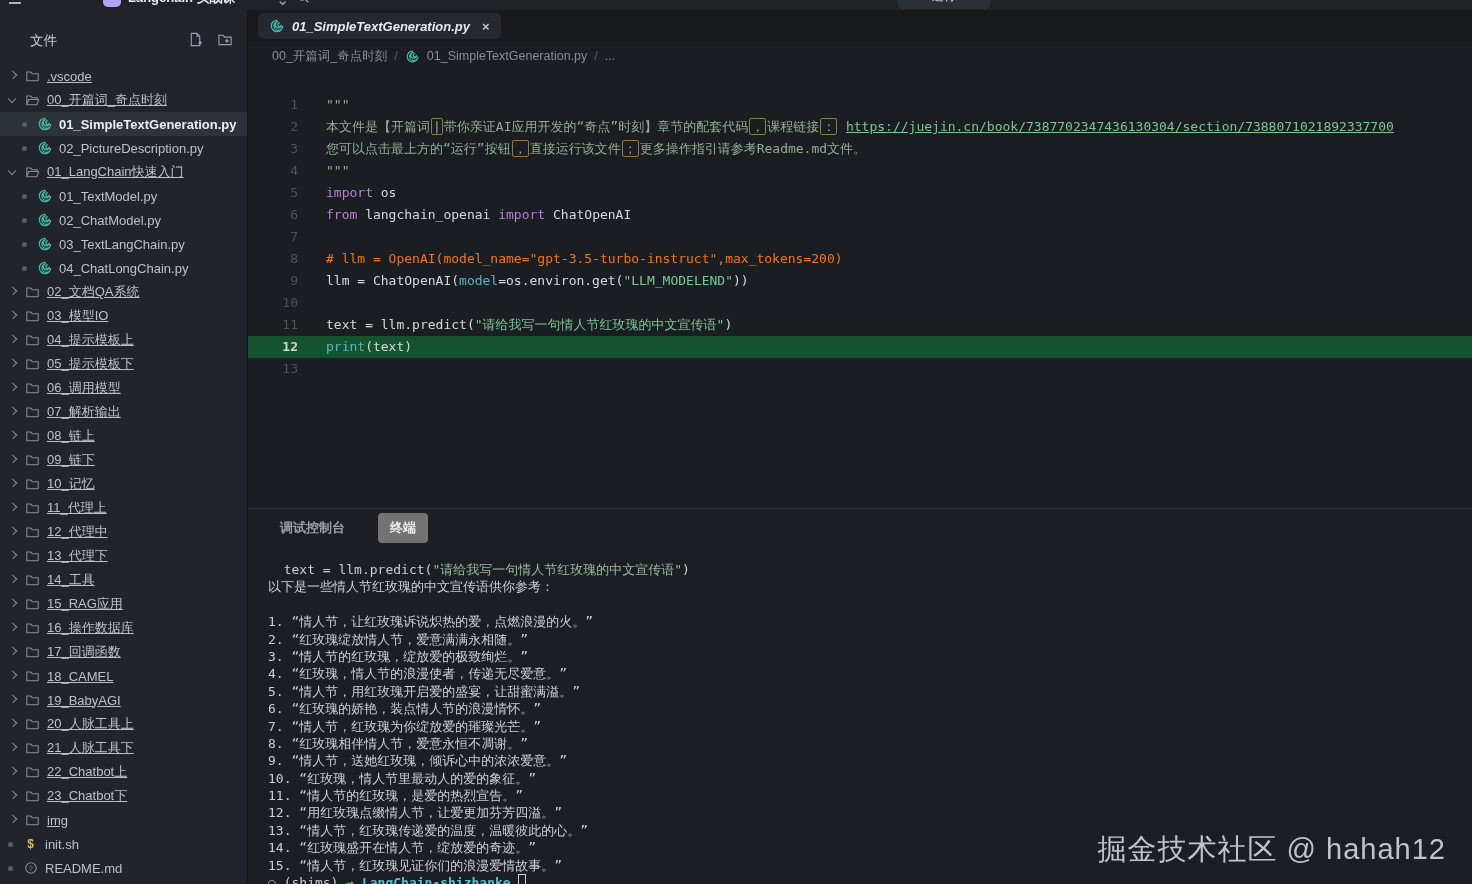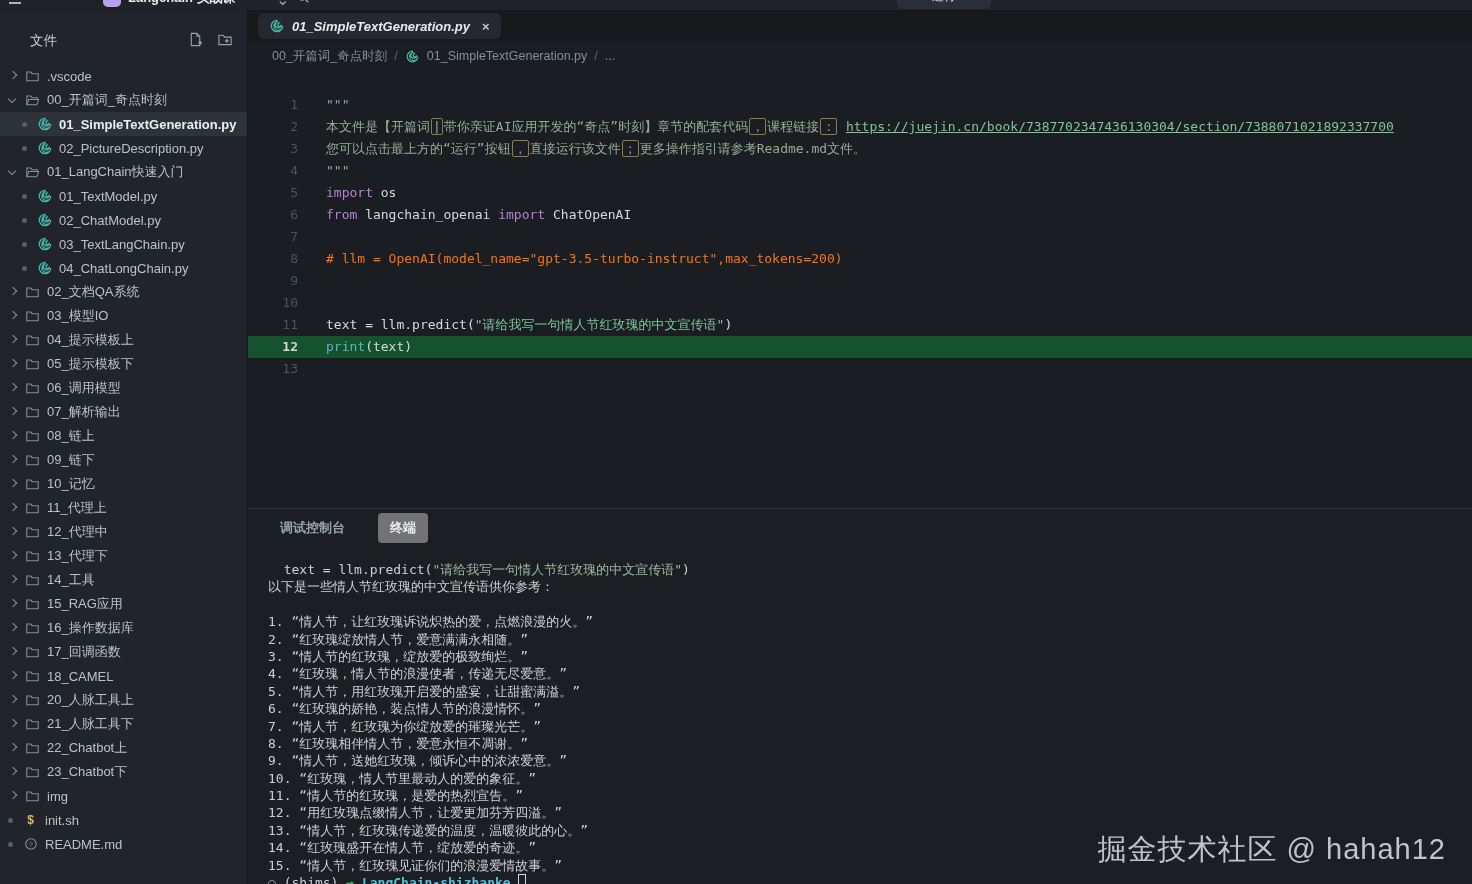--- a/index.html
+++ b/index.html
@@ -20,21 +20,21 @@
   .main { display:flex; height:874px; }
 
   
   .sidebar { width:248px; flex:none; background:#21252b; border-right:1px solid #15171a; padding-top:16px; overflow:hidden; }
   .sb-header { height:30px; display:flex; align-items:center; padding:0 14px 0 12px; color:#c7cbd1; font-size:13.5px;margin-left:18px; }
   .sb-actions { margin-left:auto; display:flex; gap:14px; align-items:center; }
   .tree { margin-top:8px; }
   .tree-row { height:24px; display:flex; align-items:center; font-size:13px; color:#bcc1c8; white-space:nowrap; overflow:hidden; cursor:pointer; }
   .tree-row.selected { background:#2e333a; color:#eceef2; font-weight:bold; }
   .tree-row .label { margin-left:7px; }
-  .row-folder { padding-left:8px; }
+  .row-folder { padding-left:8px;text-decoration:underline; }
   .row-file.d1 { padding-left:22px; }
   .row-file.d0 { padding-left:8px; }
   .chev { width:10px; height:10px; margin-right:7px; flex:none; position:relative; }
   .chev::after { content:""; position:absolute; left:2px; top:1px; width:5px; height:5px; border-right:1.4px solid #8a9098; border-bottom:1.4px solid #8a9098; transform:rotate(-45deg); }
   .chev.open::after { transform:rotate(45deg); left:1px; }
   .gitdot { width:5px; height:5px; border-radius:50%; background:#575d66; margin-right:10px; flex:none; }
   .fic { width:15px; height:15px; flex:none; display:inline-flex; align-items:center; justify-content:center; }
   .shell-ic { color:#d7ba5a; font-weight:bold; font-size:12px; }
 
   
@@ -347,20 +347,29 @@
           <span class="label">17_回调函数</span>
         </div>
         <div class="tree-row row-folder d0">
           <span class="chev"></span>
           <span class="fic">
             <svg width="15" height="14" viewBox="0 0 16 16">
               <path d="M1.5 3.5h4.5l1.5 2h7v8h-13z" fill="none" stroke="#8b919a" stroke-width="1.2"></path>
             </svg>
           </span>
           <span class="label">18_CAMEL</span>
+        </div>
+        <div class="tree-row row-folder d0">
+          <span class="chev"></span>
+          <span class="fic">
+            <svg width="15" height="14" viewBox="0 0 16 16">
+              <path d="M1.5 3.5h4.5l1.5 2h7v8h-13z" fill="none" stroke="#8b919a" stroke-width="1.2"></path>
+            </svg>
+          </span>
+          <span class="label">19_BabyAGI</span>
         </div>
         <div class="tree-row row-folder d0">
           <span class="chev"></span>
           <span class="fic">
             <svg width="15" height="14" viewBox="0 0 16 16">
               <path d="M1.5 3.5h4.5l1.5 2h7v8h-13z" fill="none" stroke="#8b919a" stroke-width="1.2"></path>
             </svg>
           </span>
           <span class="label">20_人脉工具上</span>
         </div>
@@ -445,21 +454,21 @@
     </div>
     <div class="codewrap">
         <div class="code-line"><span class="lnum">1</span><span class="lcontent"><span class="tok doc">"""</span></span></div>
         <div class="code-line"><span class="lnum">2</span><span class="lcontent"><span class="tok doc">本文件是【开篇词</span><span class="tok doc box">|</span><span class="tok doc">带你亲证AI应用开发的“奇点”时刻】章节的配套代码</span><span class="tok doc box">，</span><span class="tok doc">课程链接</span><span class="tok doc box">：</span><span class="tok doc"> </span><span class="tok lnk">https://juejin.cn/book/7387702347436130304/section/7388071021892337700</span></span></div>
         <div class="code-line"><span class="lnum">3</span><span class="lcontent"><span class="tok doc">您可以点击最上方的“运行”按钮</span><span class="tok doc box">，</span><span class="tok doc">直接运行该文件</span><span class="tok doc box">；</span><span class="tok doc">更多操作指引请参考Readme.md文件。</span></span></div>
         <div class="code-line"><span class="lnum">4</span><span class="lcontent"><span class="tok doc">"""</span></span></div>
         <div class="code-line"><span class="lnum">5</span><span class="lcontent"><span class="tok kw">import</span><span class="tok id"> os</span></span></div>
         <div class="code-line"><span class="lnum">6</span><span class="lcontent"><span class="tok kw">from</span><span class="tok id"> langchain_openai </span><span class="tok kw">import</span><span class="tok id"> ChatOpenAI</span></span></div>
         <div class="code-line"><span class="lnum">7</span><span class="lcontent"></span></div>
         <div class="code-line"><span class="lnum">8</span><span class="lcontent"><span class="tok com"># llm = OpenAI(model_name="gpt-3.5-turbo-instruct",max_tokens=200)</span></span></div>
-        <div class="code-line"><span class="lnum">9</span></div>
+        <div class="code-line"><span class="lnum">9</span><span class="lcontent"><span class="tok id">llm = ChatOpenAI(</span><span class="tok prm">model</span><span class="tok id">=os.environ.get(</span><span class="tok str">"LLM_MODELEND"</span><span class="tok id">))</span></span></div>
         <div class="code-line"><span class="lnum">10</span><span class="lcontent"></span></div>
         <div class="code-line"><span class="lnum">11</span><span class="lcontent"><span class="tok id">text = llm.predict(</span><span class="tok str">"请给我写一句情人节红玫瑰的中文宣传语"</span><span class="tok id">)</span></span></div>
         <div class="code-line active"><span class="lnum">12</span><span class="lcontent"><span class="tok fn">print</span><span class="tok id">(text)</span></span></div>
         <div class="code-line"><span class="lnum">13</span><span class="lcontent"></span></div>
       </div>
 
     <div class="panel">
       <div class="panel-tabs">
           <span class="ptab">调试控制台</span>
           <span class="ptab active">终端</span>

